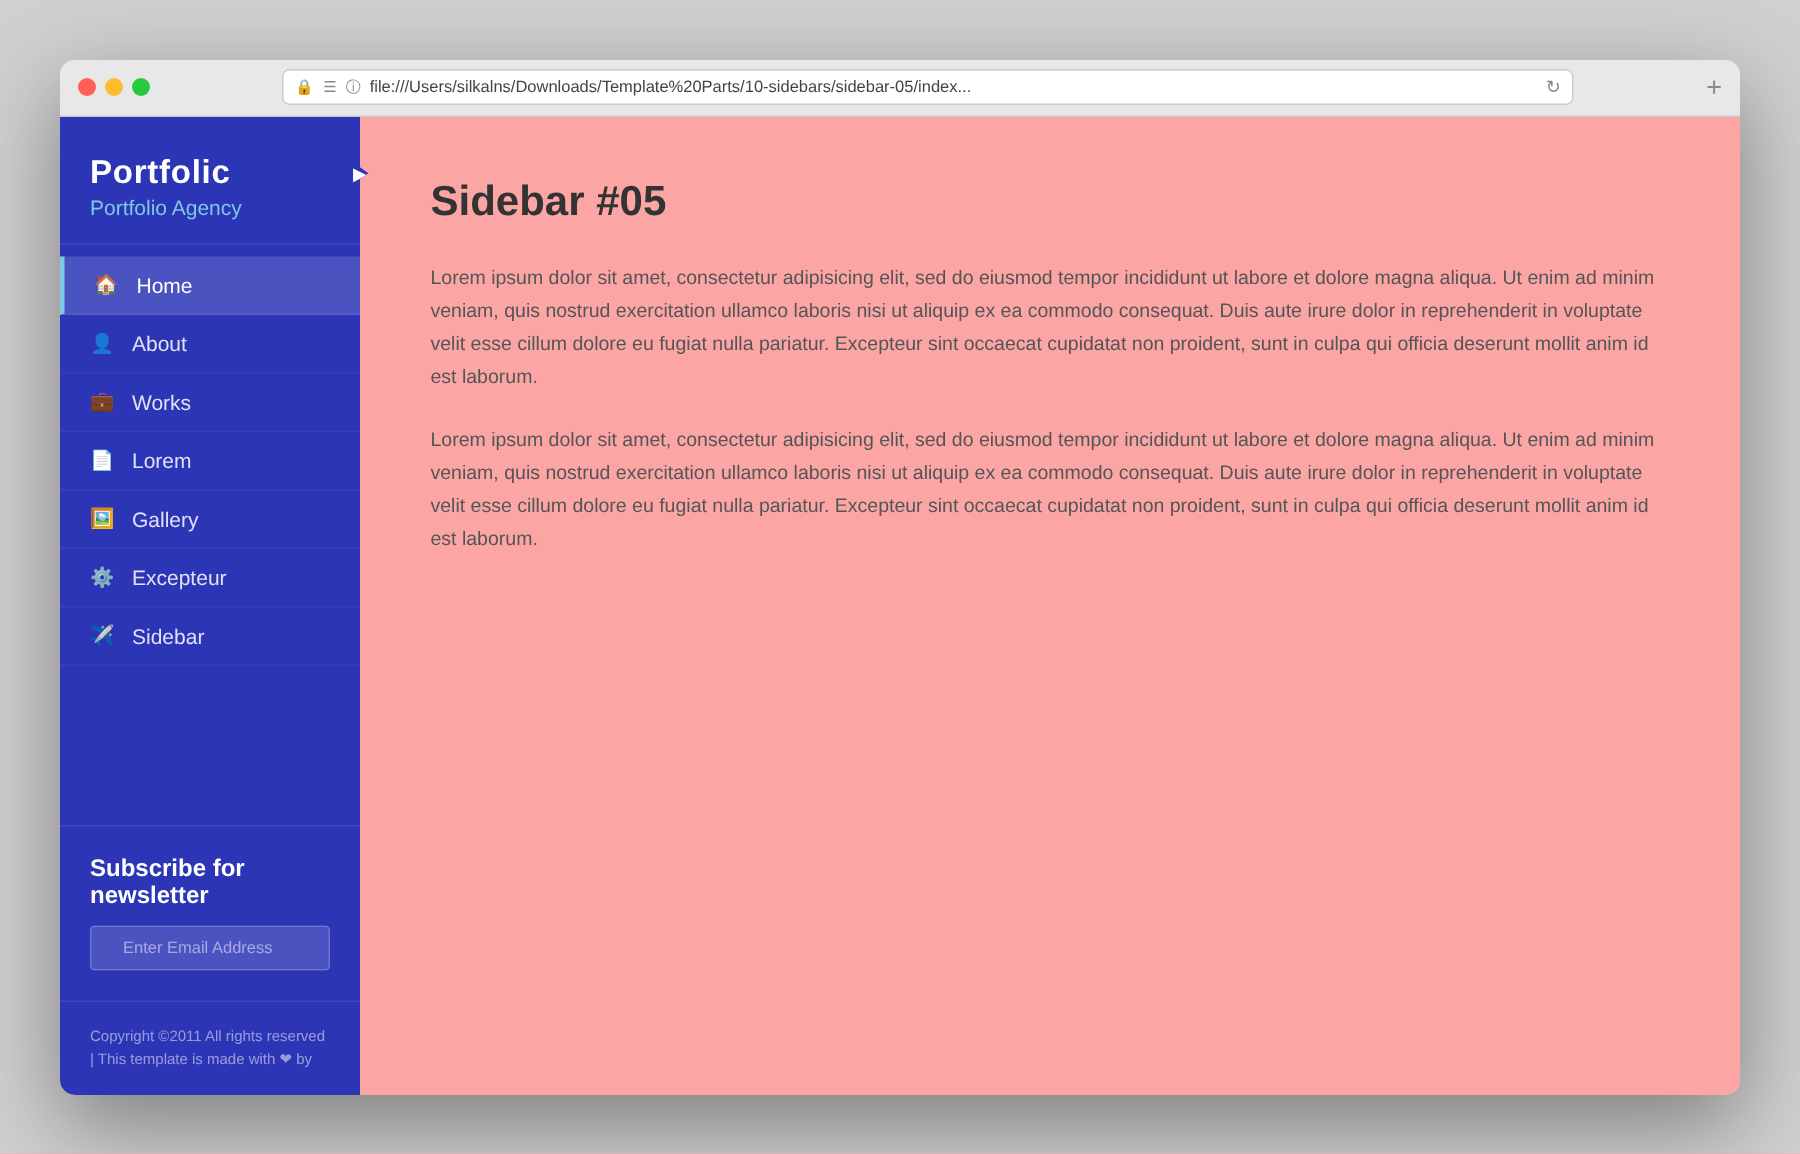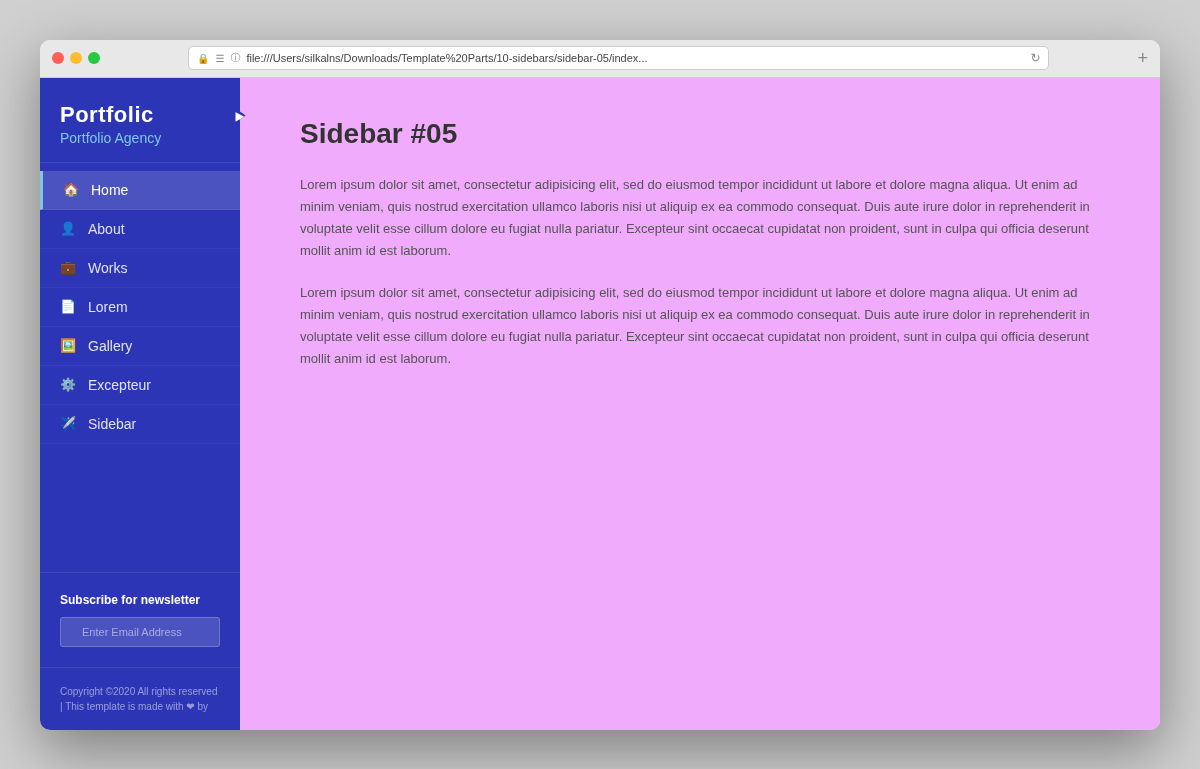--- a/index.html
+++ b/index.html
@@ -171,21 +171,21 @@
     .nav-label {
       font-size: 14px;
     }
 
     
     .newsletter-section {
       padding: 20px;
       border-top: 1px solid rgba(255,255,255,0.1);
     }
     .newsletter-title {
-      font-size: 12px;
+      font-size: 16px;
       font-weight: 600;
       color: white;
       margin-bottom: 10px;
     }
     .email-input {
       width: 100%;
       background: rgba(255,255,255,0.15);
       border: 1px solid rgba(255,255,255,0.2);
       border-radius: 3px;
       padding: 8px 21px;
@@ -204,22 +204,22 @@
     }
     .footer-text {
       font-size: 10px;
       color: rgba(255,255,255,0.5);
       line-height: 1.5;
     }
 
     
     .main-content {
       flex: 1;
-      background: #f0abfc;
-      padding: 40px 60px;
+      background: #fca5a5;
+      padding: 40px 47px;
       overflow-y: auto;
     }
     .page-title {
       font-size: 28px;
       font-weight: 600;
       color: #333;
       margin-bottom: 24px;
     }
     .content-paragraph {
       font-size: 13px;
@@ -292,21 +292,21 @@
             <span class="nav-label">Sidebar</span>
           </li>
         </ul>
 
       <div class="newsletter-section">
         <div class="newsletter-title">Subscribe for newsletter</div>
         <input class="email-input" type="email" placeholder="Enter Email Address" style="">
       </div>
 
       <div class="sidebar-footer">
-        <div class="footer-text">Copyright ©2020 All rights reserved | This template is made with ❤ by</div>
+        <div class="footer-text">Copyright ©2011 All rights reserved | This template is made with ❤ by</div>
       </div>
     </div>
 
     <div class="main-content">
       <h1 class="page-title">Sidebar #05</h1>
       <div id="paragraphs-container">
           <p class="content-paragraph">Lorem ipsum dolor sit amet, consectetur adipisicing elit, sed do eiusmod tempor incididunt ut labore et dolore magna aliqua. Ut enim ad minim veniam, quis nostrud exercitation ullamco laboris nisi ut aliquip ex ea commodo consequat. Duis aute irure dolor in reprehenderit in voluptate velit esse cillum dolore eu fugiat nulla pariatur. Excepteur sint occaecat cupidatat non proident, sunt in culpa qui officia deserunt mollit anim id est laborum.</p>
           <p class="content-paragraph">Lorem ipsum dolor sit amet, consectetur adipisicing elit, sed do eiusmod tempor incididunt ut labore et dolore magna aliqua. Ut enim ad minim veniam, quis nostrud exercitation ullamco laboris nisi ut aliquip ex ea commodo consequat. Duis aute irure dolor in reprehenderit in voluptate velit esse cillum dolore eu fugiat nulla pariatur. Excepteur sint occaecat cupidatat non proident, sunt in culpa qui officia deserunt mollit anim id est laborum.</p>
         </div>
     </div>

